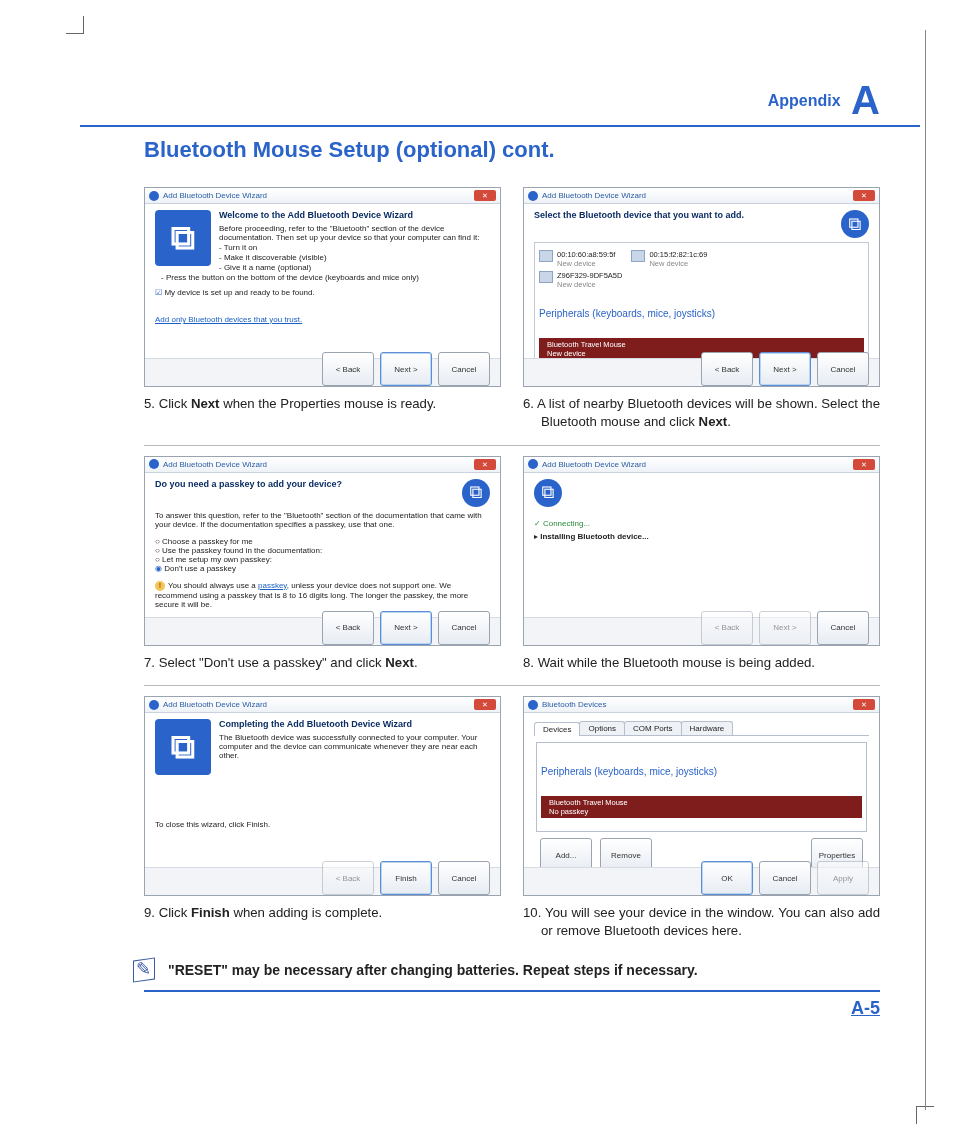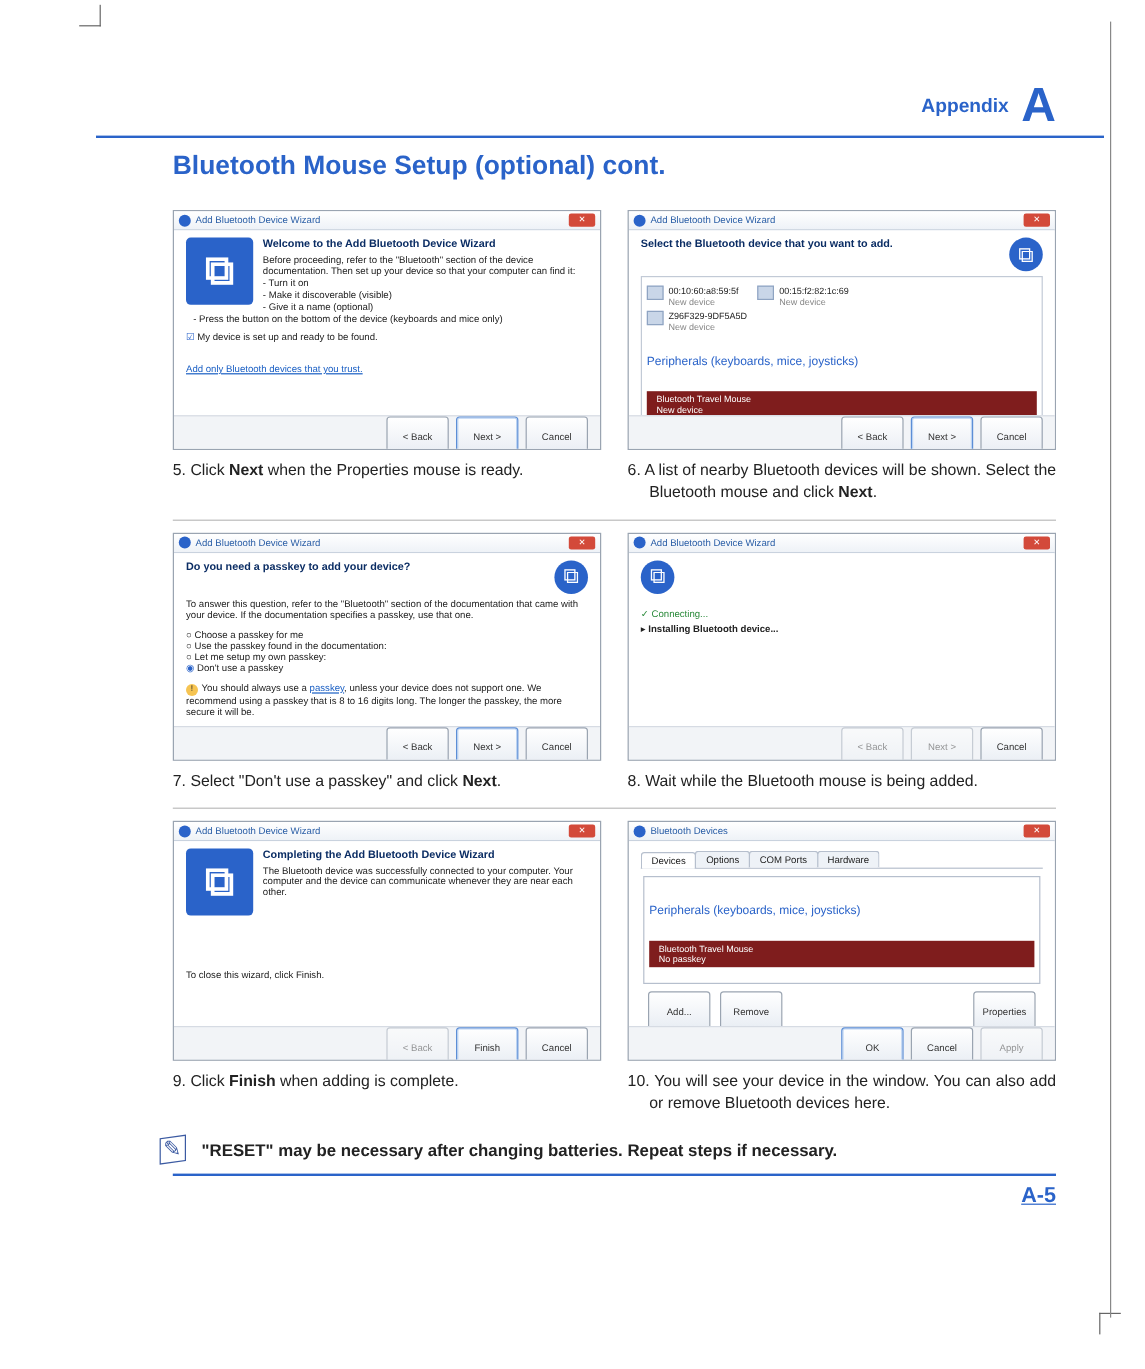--- a/index.html
+++ b/index.html
@@ -1,20 +1,20 @@
 <!DOCTYPE html>
 <html><head>
 <meta charset="utf-8">
 <style>
   * { box-sizing: border-box; margin: 0; padding: 0; }
   html, body { width: 954px; height: 1141px; background: #fff; font-family: Arial, Helvetica, sans-serif; }
   .page {
     position: absolute;
     left: 80px;
-    top: 18px;
+    top: 30px;
     width: 840px;
     height: 1080px;
   }
   .crop-tl { position: absolute; left: -14px; top: -14px; width: 18px; height: 18px; border-right: 1px solid #666; border-bottom: 1px solid #666; }
   .crop-br { position: absolute; right: -14px; bottom: -14px; width: 18px; height: 18px; border-left: 1px solid #666; border-top: 1px solid #666; }
   .vrule { position: absolute; right: -6px; top: 0; bottom: 0; border-right: 1px solid #888; }
 
   .header {
     margin-top: 48px;
     text-align: right;
@@ -44,21 +44,21 @@
     background: linear-gradient(#fff,#eef2f7);
     border-bottom: 1px solid #c9d2de;
     display: flex; align-items: center; padding: 0 4px;
     font-size: 8px; color: #2a5ea6;
   }
   .shot .tbar .tico { width:10px; height:10px; background:#2a63c9; border-radius:50%; margin-right:4px; }
   .shot .tbar .xbtn { margin-left:auto; width:22px; height:11px; background:#d34a3a; border-radius:2px; color:#fff; text-align:center; line-height:11px; font-size:7px; }
   .shot .body { padding: 6px 10px; background:#fff; height: calc(100% - 44px); overflow:hidden; }
   .shot .bbar {
     height: 28px; background:#f2f4f7; border-top:1px solid #d6dbe3;
-    display:flex; justify-content:flex-end; align-items:flex-start; gap:6px; padding:0 10px;
+    display:flex; justify-content:flex-end; align-items:flex-end; gap:6px; padding:0 10px;
   }
   .wbtn {
     min-width:52px; height:34px; font-size:8px; border:1px solid #9aa4b1;
     border-radius:3px; background:linear-gradient(#fff,#e7ecf3);
     display:flex; align-items:center; justify-content:center; color:#333;
   }
   .wbtn.primary { border-color:#5c8ed6; box-shadow:0 0 0 1px #bcd4f3 inset; }
   .bt-logo {
     width:56px; height:56px; background:#2a63c9; border-radius:4px;
     display:flex; align-items:center; justify-content:center; color:#fff; font-size:34px; font-weight:bold;

